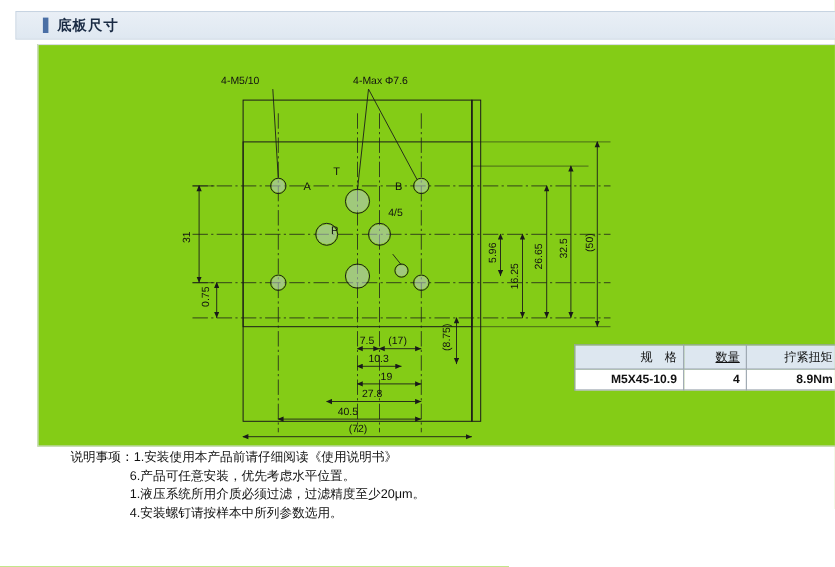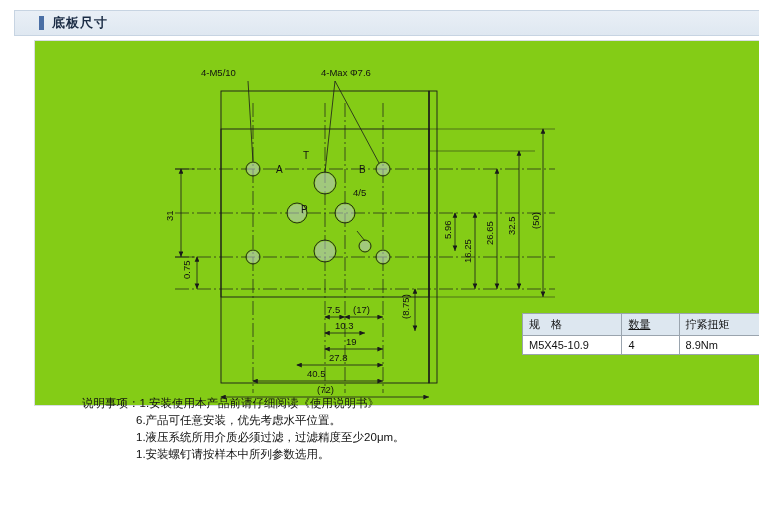--- a/index.html
+++ b/index.html
@@ -22,41 +22,41 @@
   }
   .header .title{
     font-size:13px;font-weight:bold;color:#1a2b44;letter-spacing:1px;
   }
   .panel{
     position:absolute;left:14px;top:40px;width:729px;height:364px;
     border:1px solid #d8dde3;background:#84cc16;margin-left:20px;
   }
   svg.dwg{position:absolute;left:0;top:0;}
   .notes{
-    position:absolute;left:64px;top:395px;width:660px;
-    font-size:11.5px;line-height:17px;color:#111;margin-left:18px;
+    position:absolute;left:64px;top:408px;width:660px;
+    font-size:11.5px;line-height:17px;color:#111;
   }
   .notes .line{white-space:nowrap;}
   .notes .line.first{margin-left:0;}
   .notes .line.sub{margin-left:54px;}
   
   .screw-wrap{position:absolute;left:487px;top:272px;}
   .screw-title{font-size:11px;color:#111;margin-bottom:4px;}
   table.screw{
     border-collapse:collapse;font-size:11px;
   }
   table.screw th, table.screw td{
     border:1px solid #9aa4ae;
-    text-align:left;
+    text-align:right;
     padding:3px 6px;
     font-weight:normal;
     color:#111;
   }
   table.screw thead th{background:#dde7f0;font-size:11px;}
-  table.screw td{background:#fff;}
+  table.screw td{background:#fff;font-weight:bold;}
   .c1{width:92px;} .c2{width:48px;text-decoration:underline;} .c3{width:76px;}
 </style>
 </head>
 <body>
 
 <div class="header">
   <div class="bar"></div>
   <div class="title">底板尺寸</div>
 </div>
 
@@ -208,14 +208,14 @@
     </table>
   </div>
 </div>
 
 <div class="notes">
   <div class="line first">
     <span>说明事项：</span><span>1.安装使用本产品前请仔细阅读《使用说明书》</span>
   </div>
   <div class="line sub">6.产品可任意安装，优先考虑水平位置。</div>
   <div class="line sub">1.液压系统所用介质必须过滤，过滤精度至少20μm。</div>
-  <div class="line sub">1.安装螺钉请按样本中所列参数选用。</div>
+  <div class="line sub">4.安装螺钉请按样本中所列参数选用。</div>
 </div>
 
 </body></html>

